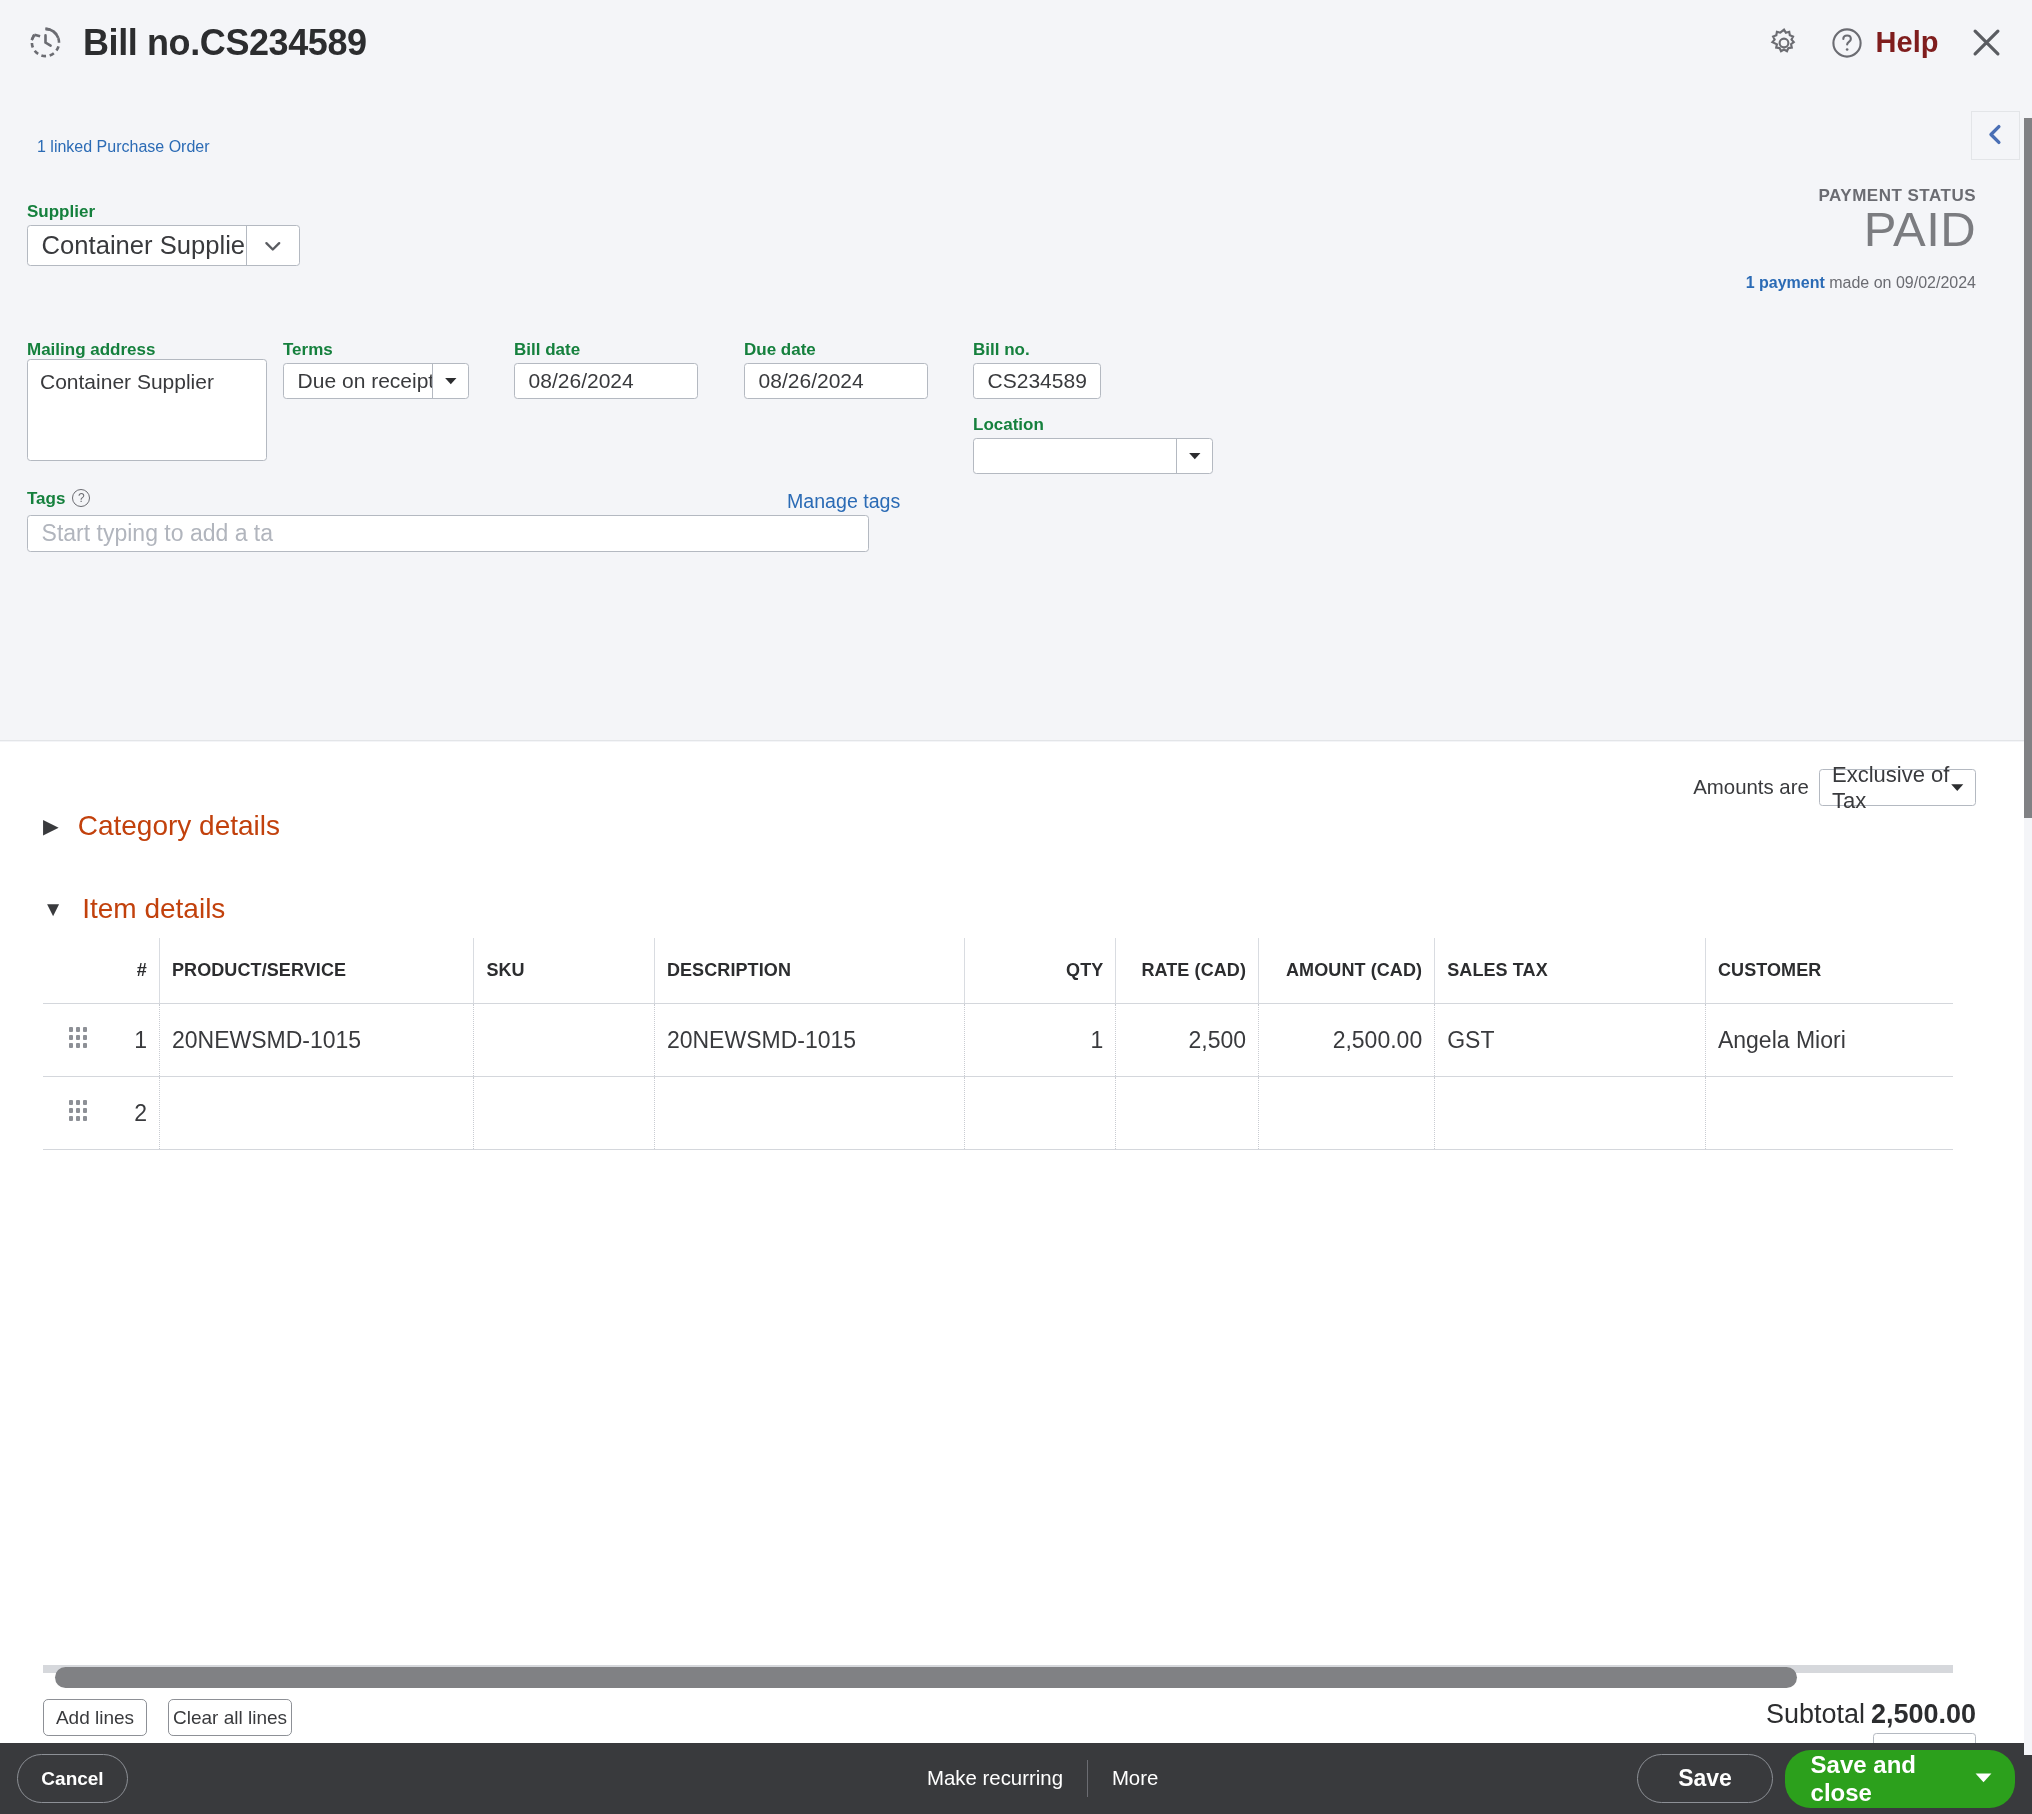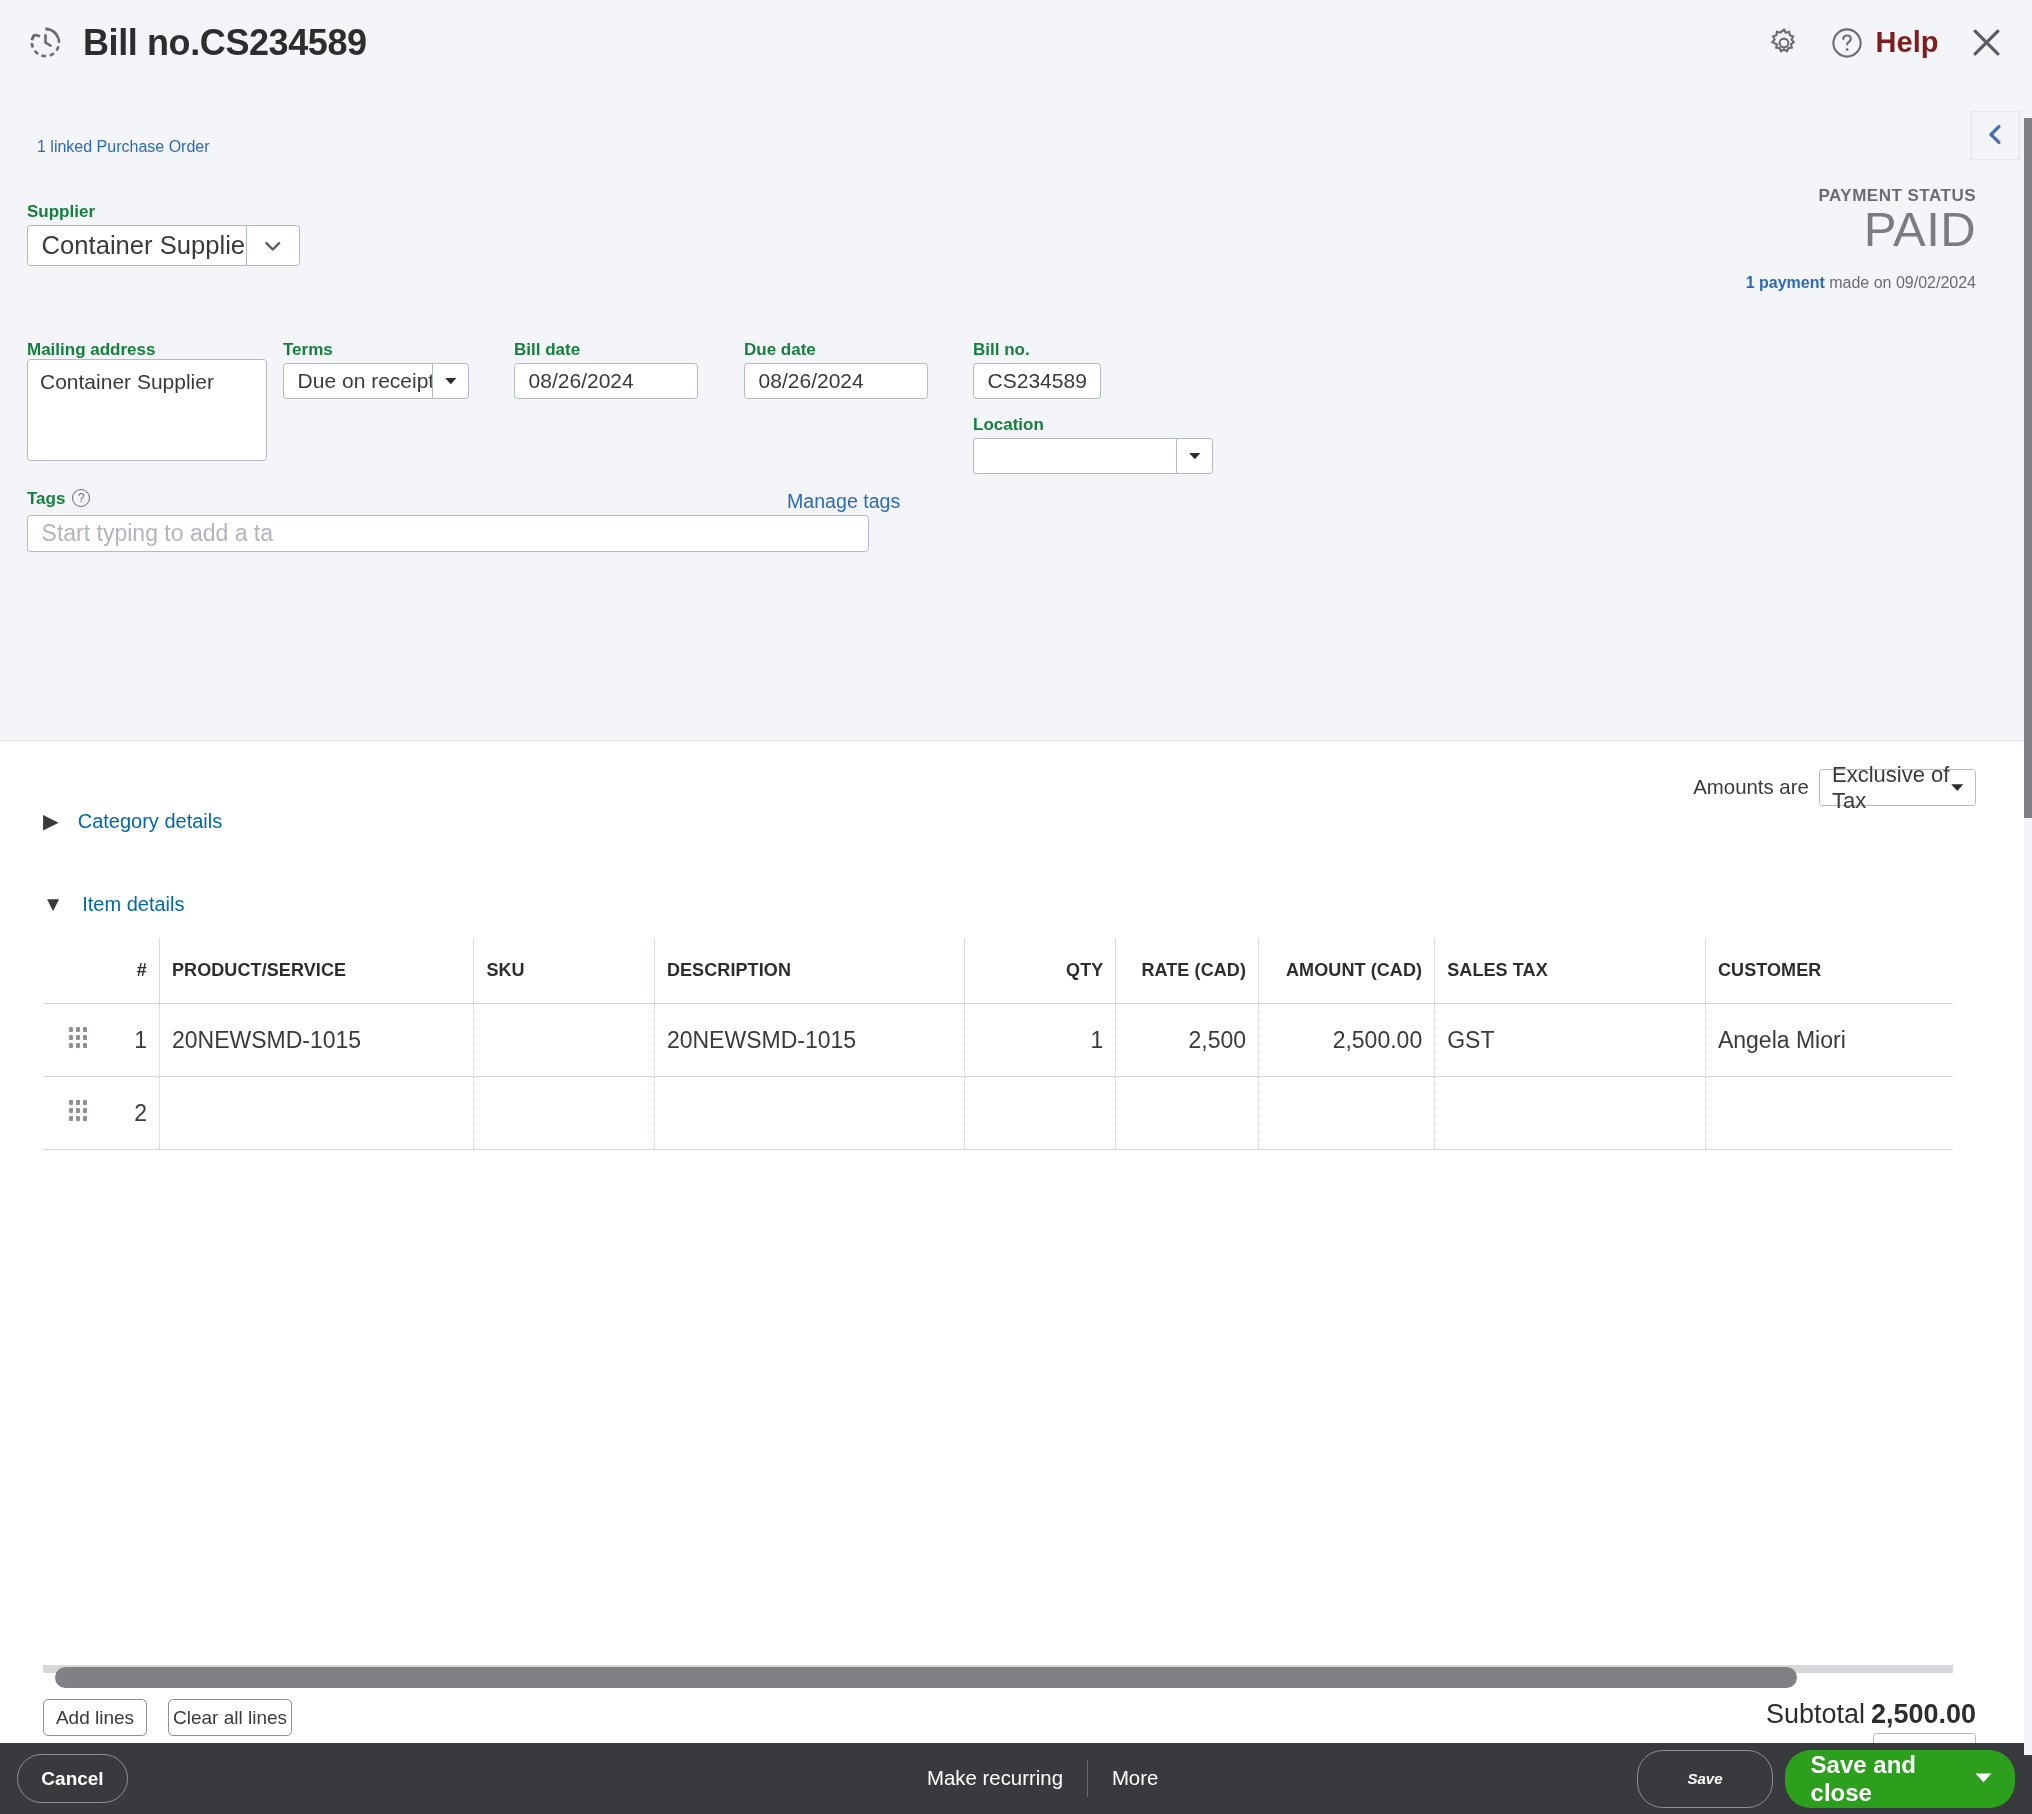--- a/index.html
+++ b/index.html
@@ -140,21 +140,21 @@
   #amounts-combo {
     width:157px; height:37px; background:#fff; border:0.9px solid #b4b9c1; border-radius:3.4px;
     display:flex; align-items:center; justify-content:space-between; padding:0 10.2px 0 12px;
     font-size:22px; color:#393a3d; cursor:pointer;
   }
 
   .section-head {
     position:absolute; display:flex; align-items:center; gap:19px; cursor:pointer;
   }
   .section-head .tri { font-size:20.4px; color:#393a3d; line-height:1; }
-  .section-head .st { font-size:20px; color:#0369a1; }
+  .section-head .st { font-size:28px; color:#c2410c; }
   #cat-details-head { left:43px; top:68px; }
   #item-details-head { left:43px; top:151px; }
 
   
   .lt-wrap { position:absolute; left:43px; top:196px; width:1910px; }
   table.lt { border-collapse: collapse; width: 1910px; table-layout: fixed; }
   table.lt th {
     font-size: 18px; font-weight: bold; color:#2c2d2f; text-align:left;
     padding: 22px 12px 22px 12px; vertical-align: middle;
     border-bottom: 1.7px solid #d4d7dc;
@@ -231,23 +231,23 @@
     color:#fff; font-size:19px; font-weight:bold;
     display:flex; align-items:center; justify-content:center; cursor:pointer;
   }
   #footer-center {
     position:absolute; left:903px; display:flex; align-items:center; gap:0;
   }
   .f-link { color:#fff; font-size:20.4px; cursor:pointer; padding:0 24px; }
   .f-sep { width:0.9px; height:37px; background:#6b6c72; }
   #footer-right { position:absolute; right:17px; display:flex; align-items:center; gap:12px; }
   #save-btn {
-    width:136px; height:58px; border:0.9px solid #8d9096; border-radius:25.6px; background:transparent;
-    color:#fff; font-size:15px; font-weight:bold;
-    display:flex; align-items:center; justify-content:center; cursor:pointer;font-style:italic;
+    width:136px; height:49px; border:0.9px solid #8d9096; border-radius:25.6px; background:transparent;
+    color:#fff; font-size:23px; font-weight:bold;
+    display:flex; align-items:center; justify-content:center; cursor:pointer;
   }
   #save-close-btn {
     width:230px; height:58px; border-radius:25.6px; background:#2ca01c;
     color:#fff; font-size:24px; font-weight:bold;
     display:flex; align-items:center; justify-content:space-between;
     padding:0 22px 0 25.6px; cursor:pointer;
   }
 
   
   #panel-collapse {

